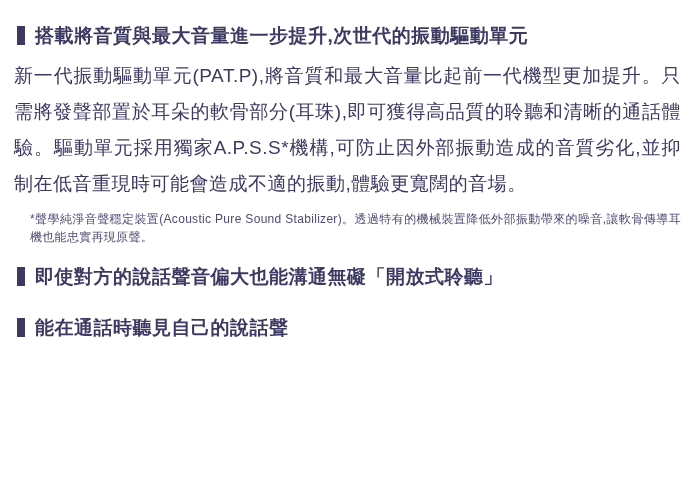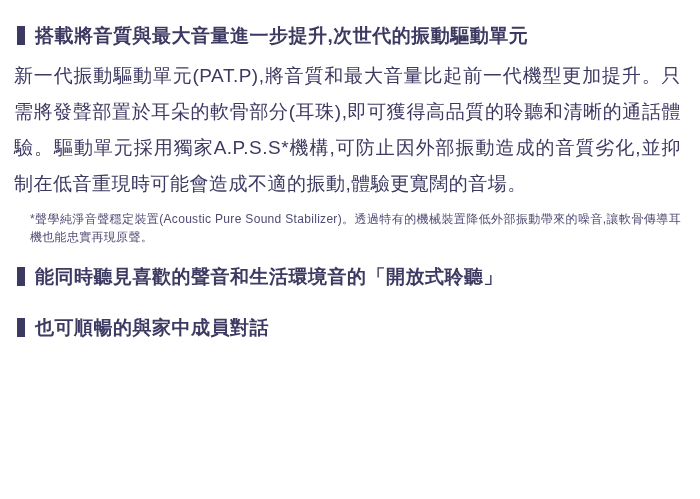--- a/index.html
+++ b/index.html
@@ -70,24 +70,24 @@
       <span class="heading-bar"></span>
       <span>搭載將音質與最大音量進一步提升,次世代的振動驅動單元</span>
     </div>
     <p class="section-body">新一代振動驅動單元(PAT.P),將音質和最大音量比起前一代機型更加提升。只需將發聲部置於耳朵的軟骨部分(耳珠),即可獲得高品質的聆聽和清晰的通話體驗。驅動單元採用獨家A.P.S.S*機構,可防止因外部振動造成的音質劣化,並抑制在低音重現時可能會造成不適的振動,體驗更寬闊的音場。</p>
     <p class="section-footnote">*聲學純淨音聲穩定裝置(Acoustic Pure Sound Stabilizer)。透過特有的機械裝置降低外部振動帶來的噪音,讓軟骨傳導耳機也能忠實再現原聲。</p>
   </div>
 
   <div class="section sec-2">
     <div class="section-heading">
       <span class="heading-bar"></span>
-      <span>能同時聽見喜歡的聲音和生活環境音的「開放式聆聽」</span>
+      <span>即使對方的說話聲音偏大也能溝通無礙「開放式聆聽」</span>
     </div>
   </div>
 
   <div class="section sec-3">
     <div class="section-heading">
       <span class="heading-bar"></span>
-      <span>也可順暢的與家中成員對話</span>
+      <span>能在通話時聽見自己的說話聲</span>
     </div>
   </div>
 
 </div>
 
 </body></html>

